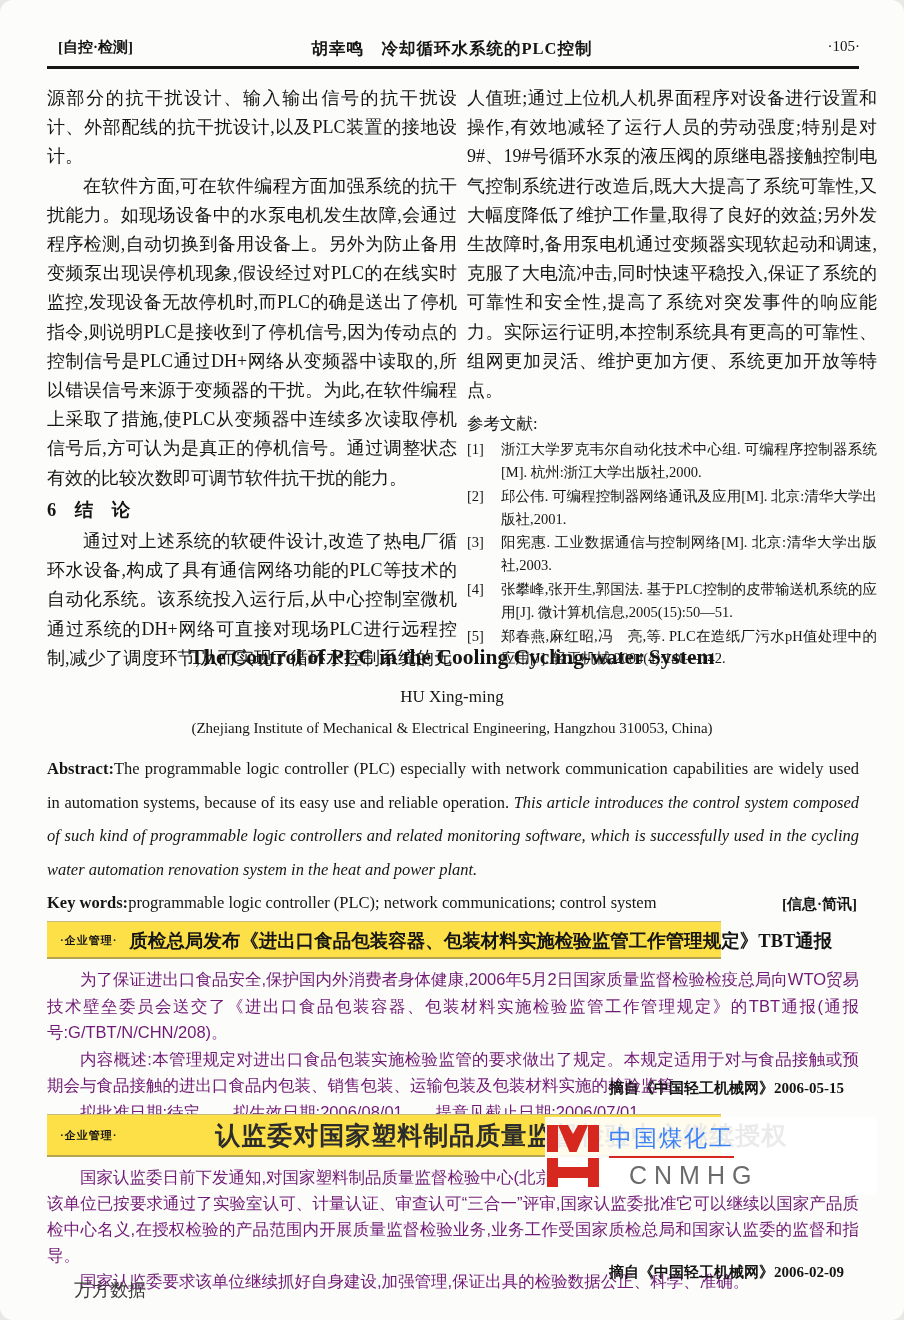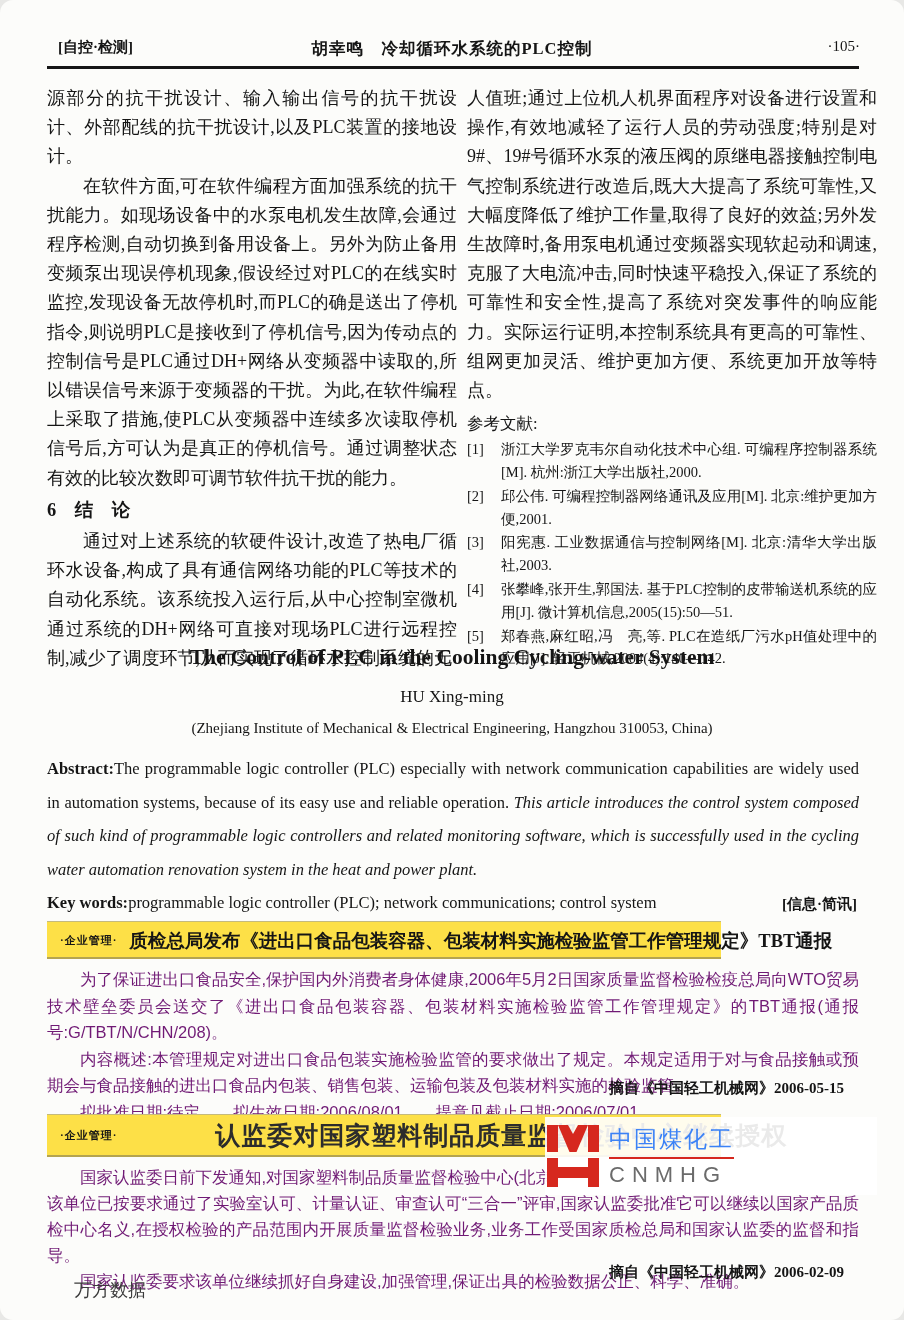--- a/index.html
+++ b/index.html
@@ -50,22 +50,22 @@
   .src{font-weight:bold;font-size:15px;}
   .src1{right:60px;top:1079px;}
   .src2{right:60px;top:1263px;}
   
   .wm{left:545px;top:1117px;width:332px;height:78px;background:rgba(255,255,255,0.9);
       display:flex;align-items:center;z-index:5;}
   .wm-glyph{width:52px;height:62px;flex:none;margin-left:2px;}
   .wm-text{margin-left:10px;}
   .wm-cn{font-family:"Liberation Sans", sans-serif;font-size:23px;color:#3b82f6;
          letter-spacing:2px;border-bottom:2.5px solid #d6281e;padding-bottom:2px;display:inline-block;}
-  .wm-en{font-family:"Liberation Sans", sans-serif;font-size:22px;color:#6b6b6b;
-         letter-spacing:7px;margin-top:3px;}
+  .wm-en{font-family:"Liberation Sans", sans-serif;font-size:25px;color:#6b6b6b;
+         letter-spacing:7px;margin-top:3px;margin-left:20px;}
   .footer{left:74px;top:1278px;font-family:"Liberation Sans", sans-serif;font-size:18px;color:#3a3a3a;}
 </style>
 </head>
 <body>
 
 <div class="page">
 
   <div class="abs hdr hdr-left">[自控·检测]</div>
   <div class="abs hdr hdr-center">胡幸鸣　冷却循环水系统的PLC控制</div>
   <div class="abs hdr hdr-right">·105·</div>
@@ -80,21 +80,21 @@
 
   <div class="abs col col-right">
     <div>人值班;通过上位机人机界面程序对设备进行设置和操作,有效地减轻了运行人员的劳动强度;特别是对9#、19#号循环水泵的液压阀的原继电器接触控制电气控制系统进行改造后,既大大提高了系统可靠性,又大幅度降低了维护工作量,取得了良好的效益;另外发生故障时,备用泵电机通过变频器实现软起动和调速,克服了大电流冲击,同时快速平稳投入,保证了系统的可靠性和安全性,提高了系统对突发事件的响应能力。实际运行证明,本控制系统具有更高的可靠性、组网更加灵活、维护更加方便、系统更加开放等特点。</div>
     <div class="refs-head">参考文献:</div>
     <div class="ref-row">
       <span class="ref-num">[1]</span>
       <span class="ref-txt">浙江大学罗克韦尔自动化技术中心组. 可编程序控制器系统[M]. 杭州:浙江大学出版社,2000.</span>
     </div>
     <div class="ref-row">
       <span class="ref-num">[2]</span>
-      <span class="ref-txt">邱公伟. 可编程控制器网络通讯及应用[M]. 北京:维护更加方便,2001.</span>
+      <span class="ref-txt">邱公伟. 可编程控制器网络通讯及应用[M]. 北京:清华大学出版社,2001.</span>
     </div>
     <div class="ref-row">
       <span class="ref-num">[3]</span>
       <span class="ref-txt">阳宪惠. 工业数据通信与控制网络[M]. 北京:清华大学出版社,2003.</span>
     </div>
     <div class="ref-row">
       <span class="ref-num">[4]</span>
       <span class="ref-txt">张攀峰,张开生,郭国法. 基于PLC控制的皮带输送机系统的应用[J]. 微计算机信息,2005(15):50—51.</span>
     </div>
     <div class="ref-row">

